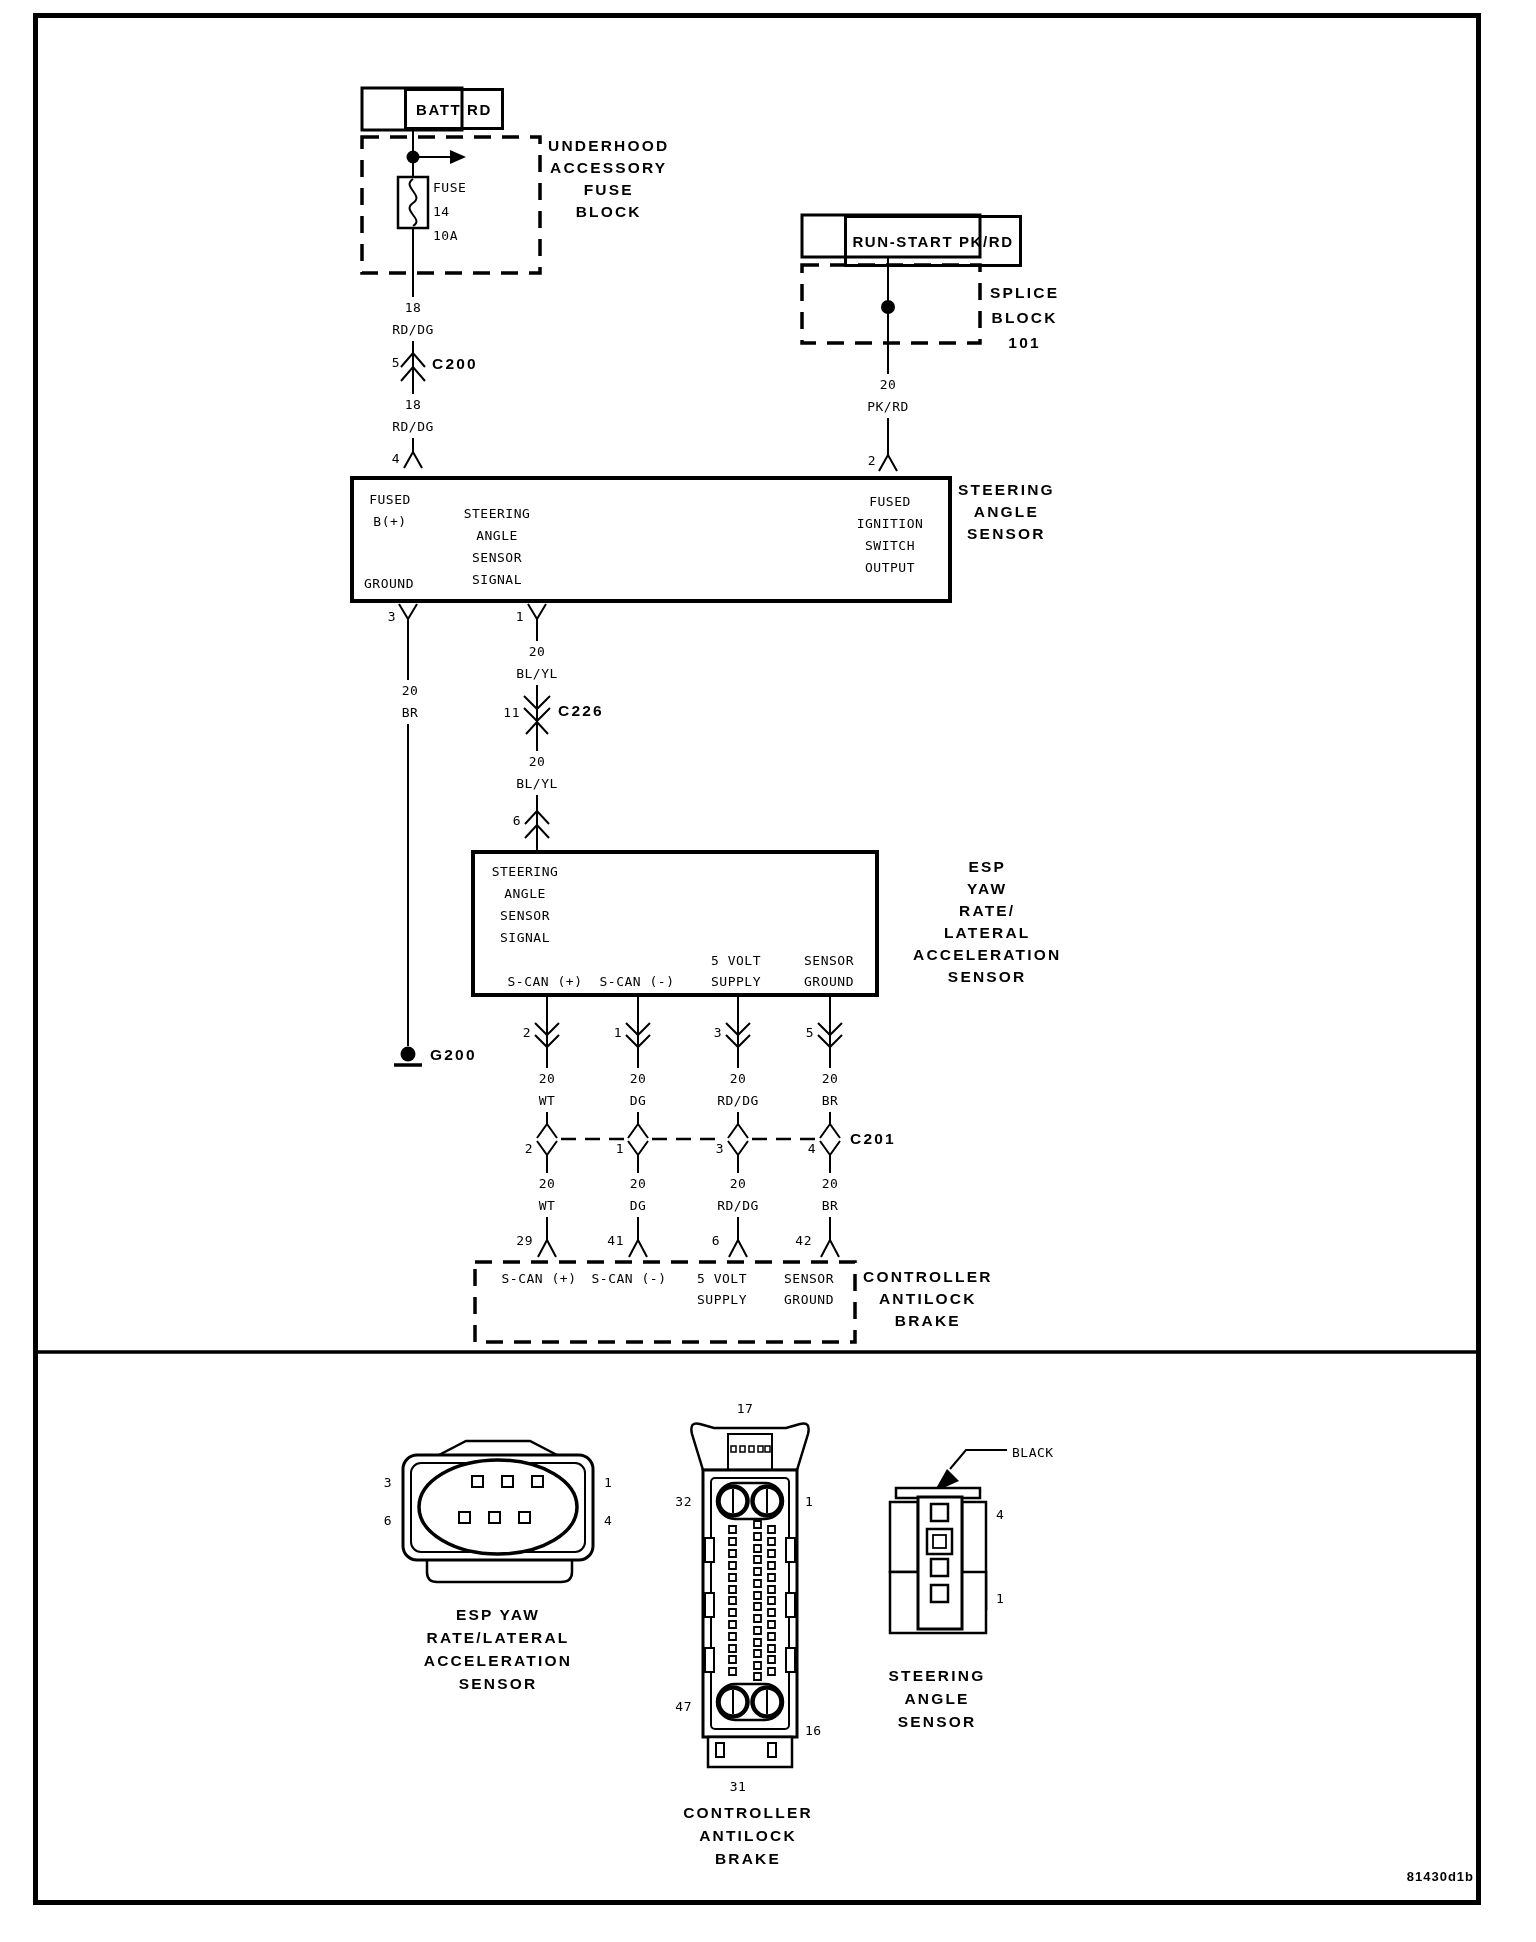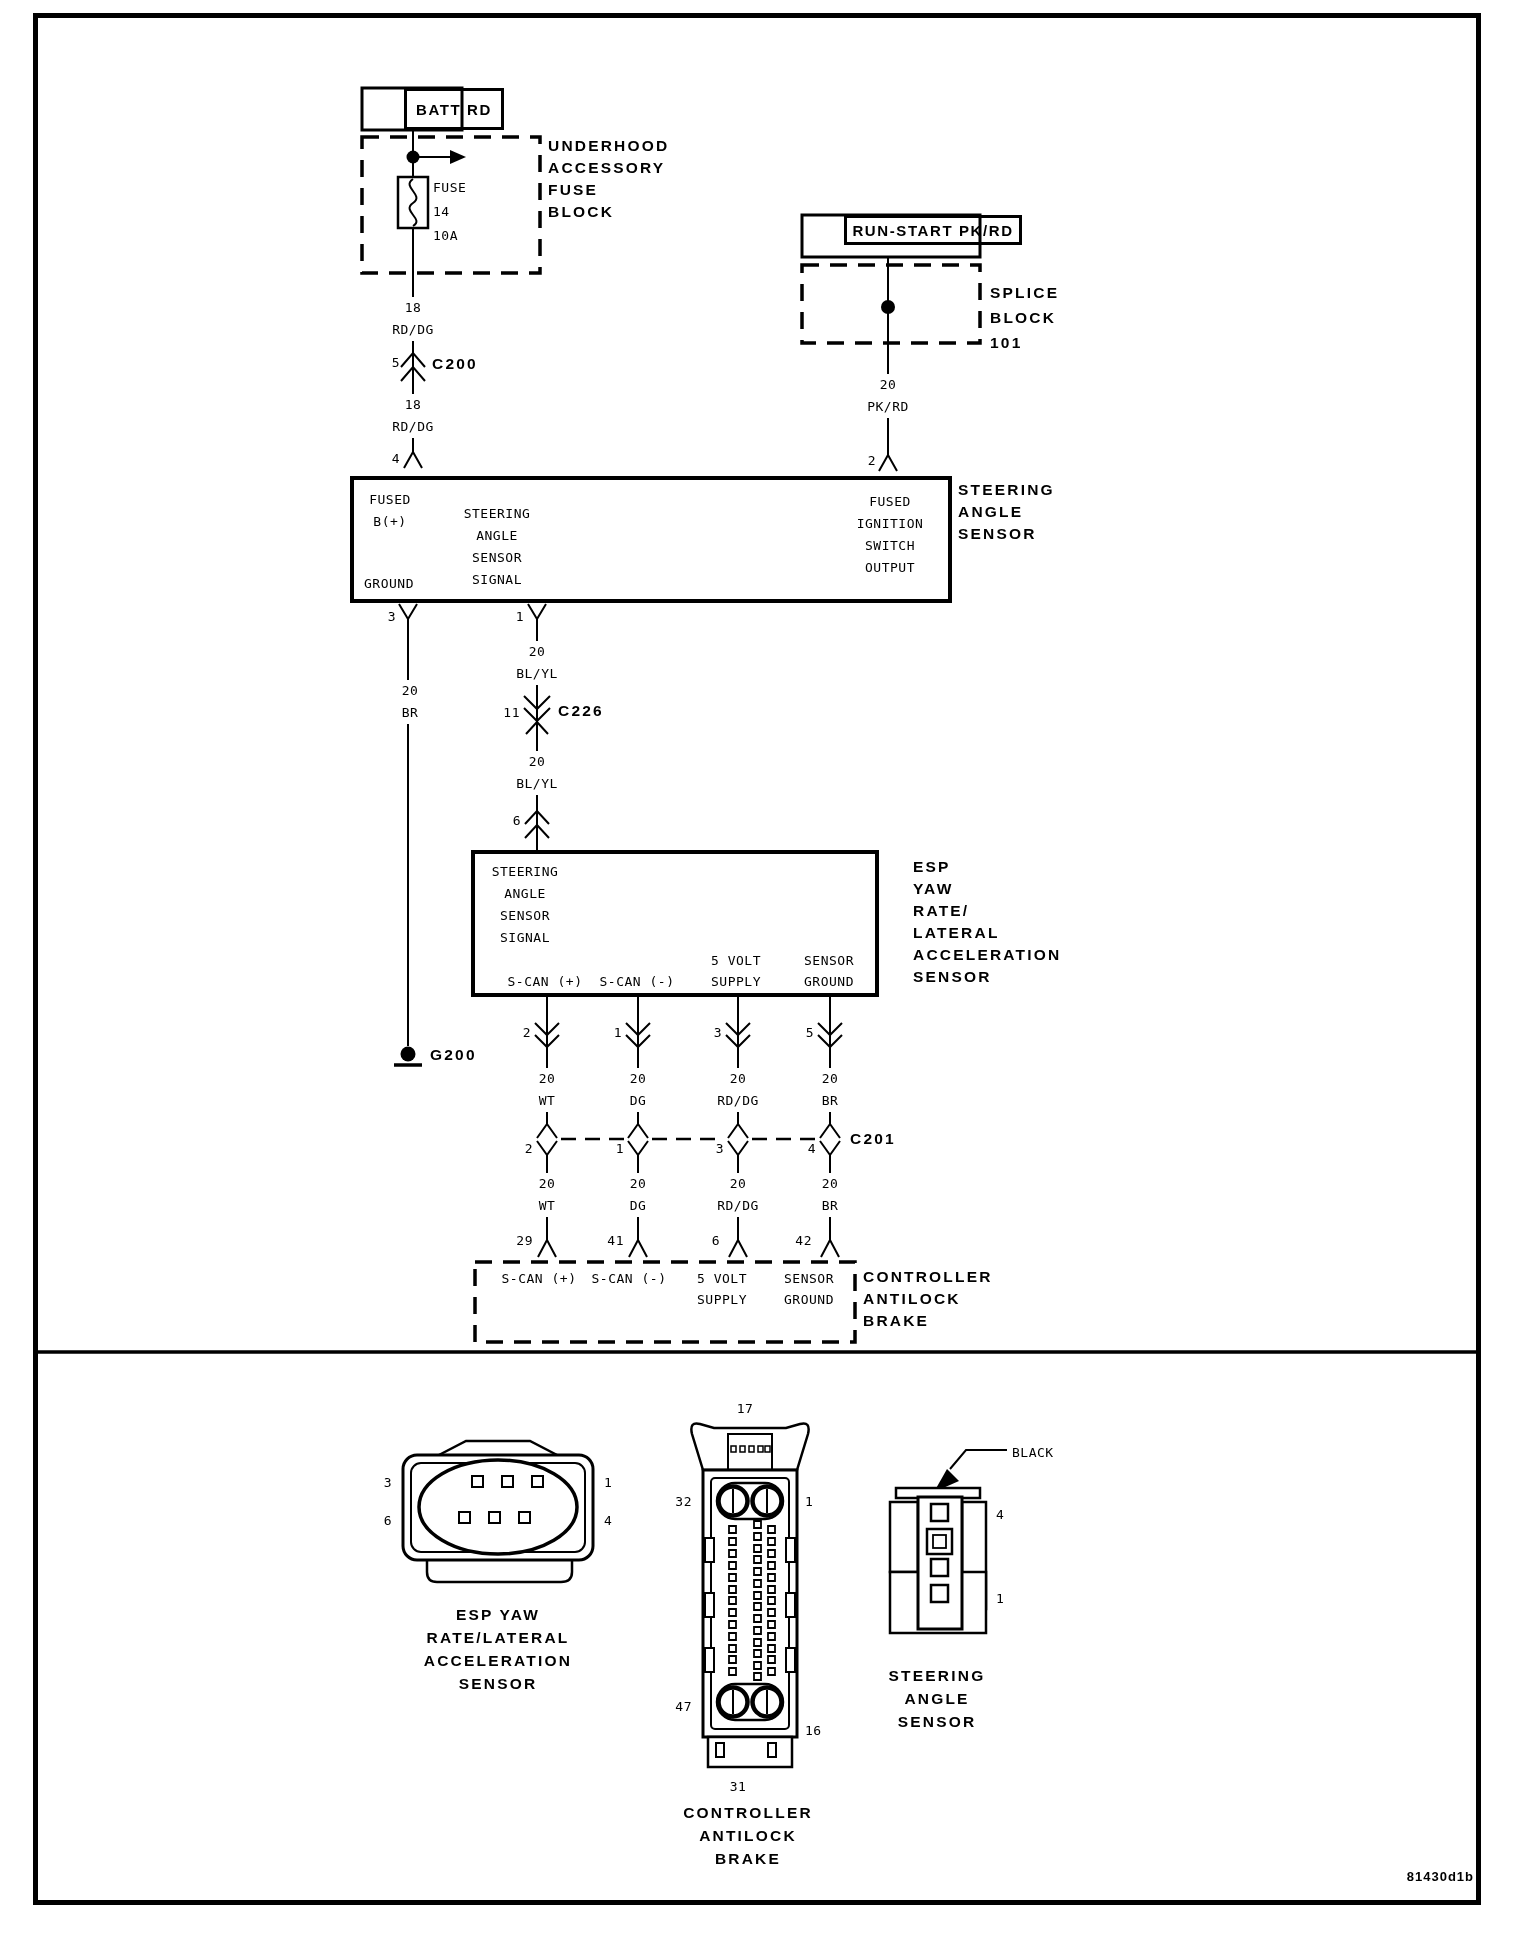--- a/index.html
+++ b/index.html
@@ -2,21 +2,21 @@
 <html><head>
 <meta charset="utf-8">
 <style>
   html,body { margin:0; padding:0; background:#fff; }
   body { width:1536px; height:1942px; position:relative;
          font-family:"Liberation Sans", sans-serif; color:#000; }
   .frame { position:absolute; left:33px; top:13px; width:1448px; height:1892px;
            border:5px solid #000; box-sizing:border-box; }
   svg.art { position:absolute; left:0; top:0; }
   .lbl { position:absolute; white-space:pre-line; }
-  .t  { font-weight:700; font-size:15.5px; letter-spacing:2.2px; line-height:22px; }
+  .t  { font-weight:700; font-size:15.5px; letter-spacing:2.2px; line-height:22px;text-align:center; }
   .p  { font-family:"DejaVu Sans Mono", monospace; font-size:13px; letter-spacing:0.5px; line-height:22px; }
   .ctr { transform:translateX(-50%); text-align:center; }
   .rgt { transform:translateX(-100%); text-align:right; }
   .bg  { background:#fff; padding:0 3px; }
   .srcbox { position:absolute; border:3px solid #000; box-sizing:border-box;
             display:flex; align-items:center; justify-content:center;
             font-weight:700; font-size:15px; letter-spacing:1.6px; white-space:nowrap;margin-left:42px; }
 </style>
 </head>
 <body>
@@ -176,21 +176,21 @@
       <rect x="933" y="1535" width="13" height="13" stroke-width="1.8"></rect>
       <rect x="931" y="1559" width="17" height="17" stroke-width="2.5"></rect>
       <rect x="931" y="1585" width="17" height="17" stroke-width="2.5"></rect>
     </g>
   </g>
 </svg>
 
 <div class="srcbox" style="left:362px; top:88px; width:100px; height:42px;">
   <span>BATT RD</span>
 </div>
-<div class="srcbox" style="left:802px; top:215px; width:178px; height:30px;">
+<div class="srcbox" style="left:802px; top:215px; width:178px; height:52px;">
   <span>RUN-START PK/RD</span>
 </div>
 
 <div class="lbl t" style="left:548px; top:135px;">UNDERHOOD
 ACCESSORY
 FUSE
 BLOCK</div>
 <div class="lbl t" style="left:990px; top:280px; line-height:25px;">SPLICE
 BLOCK
 101</div>

